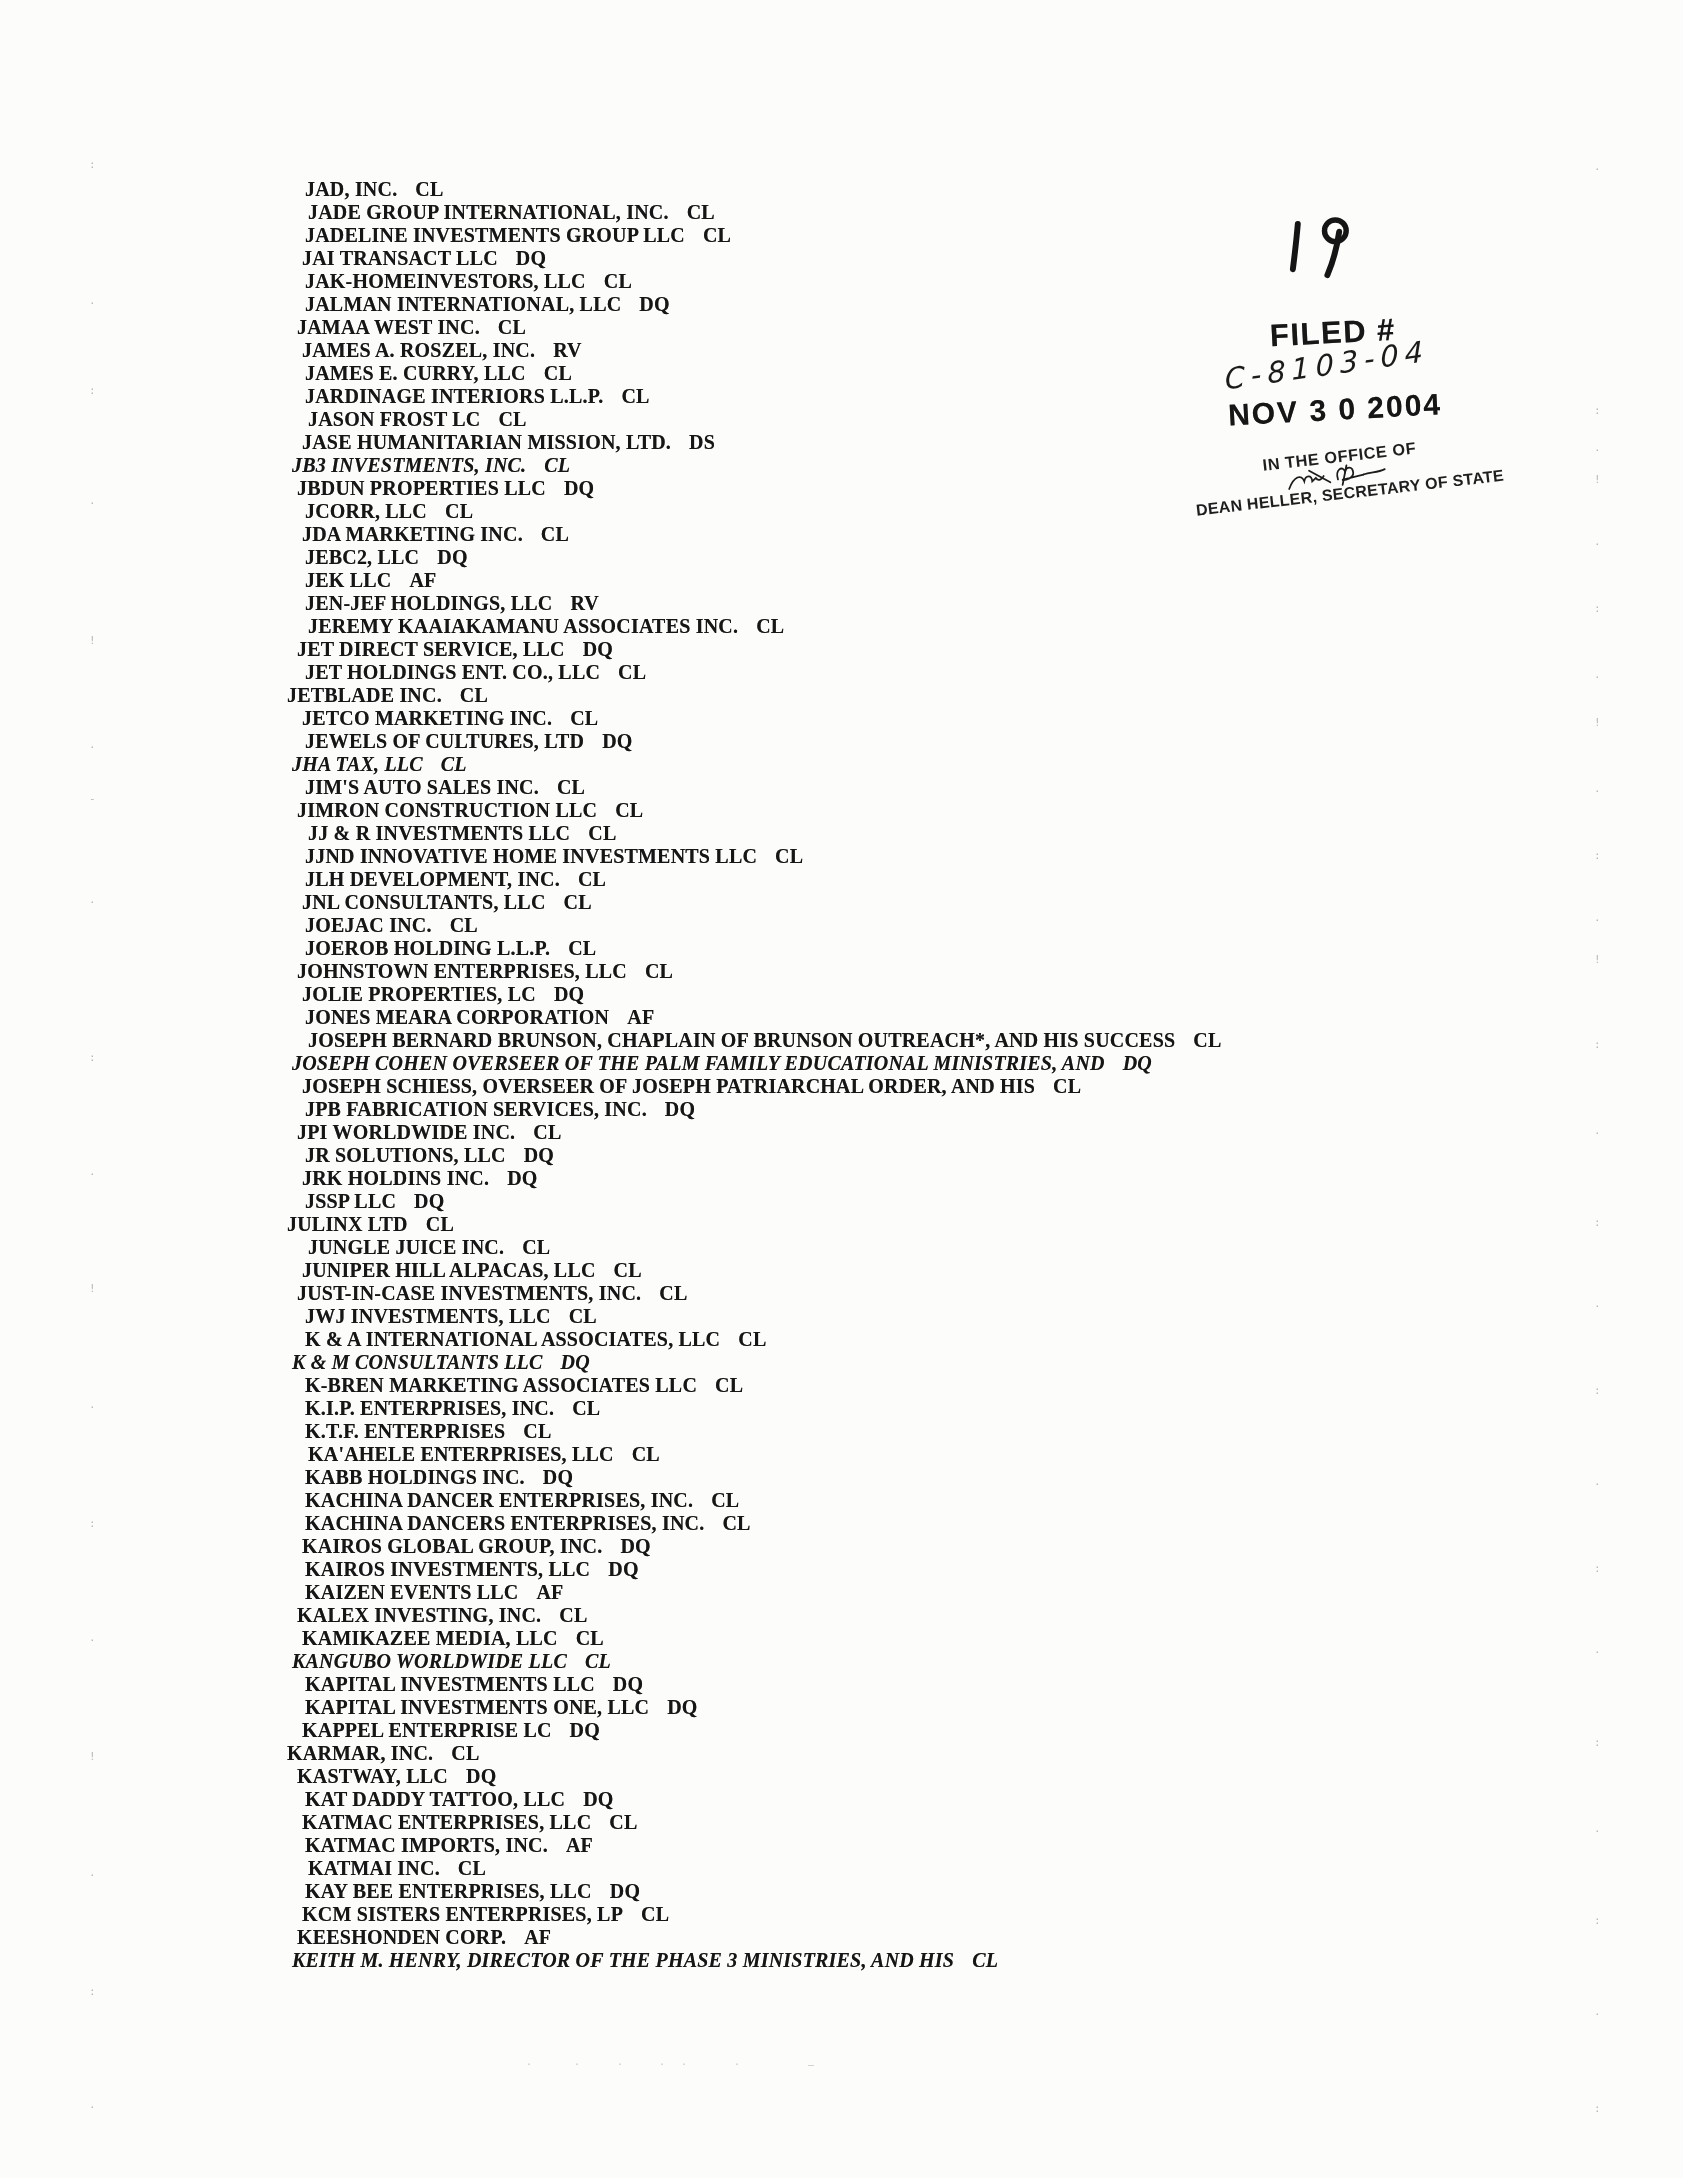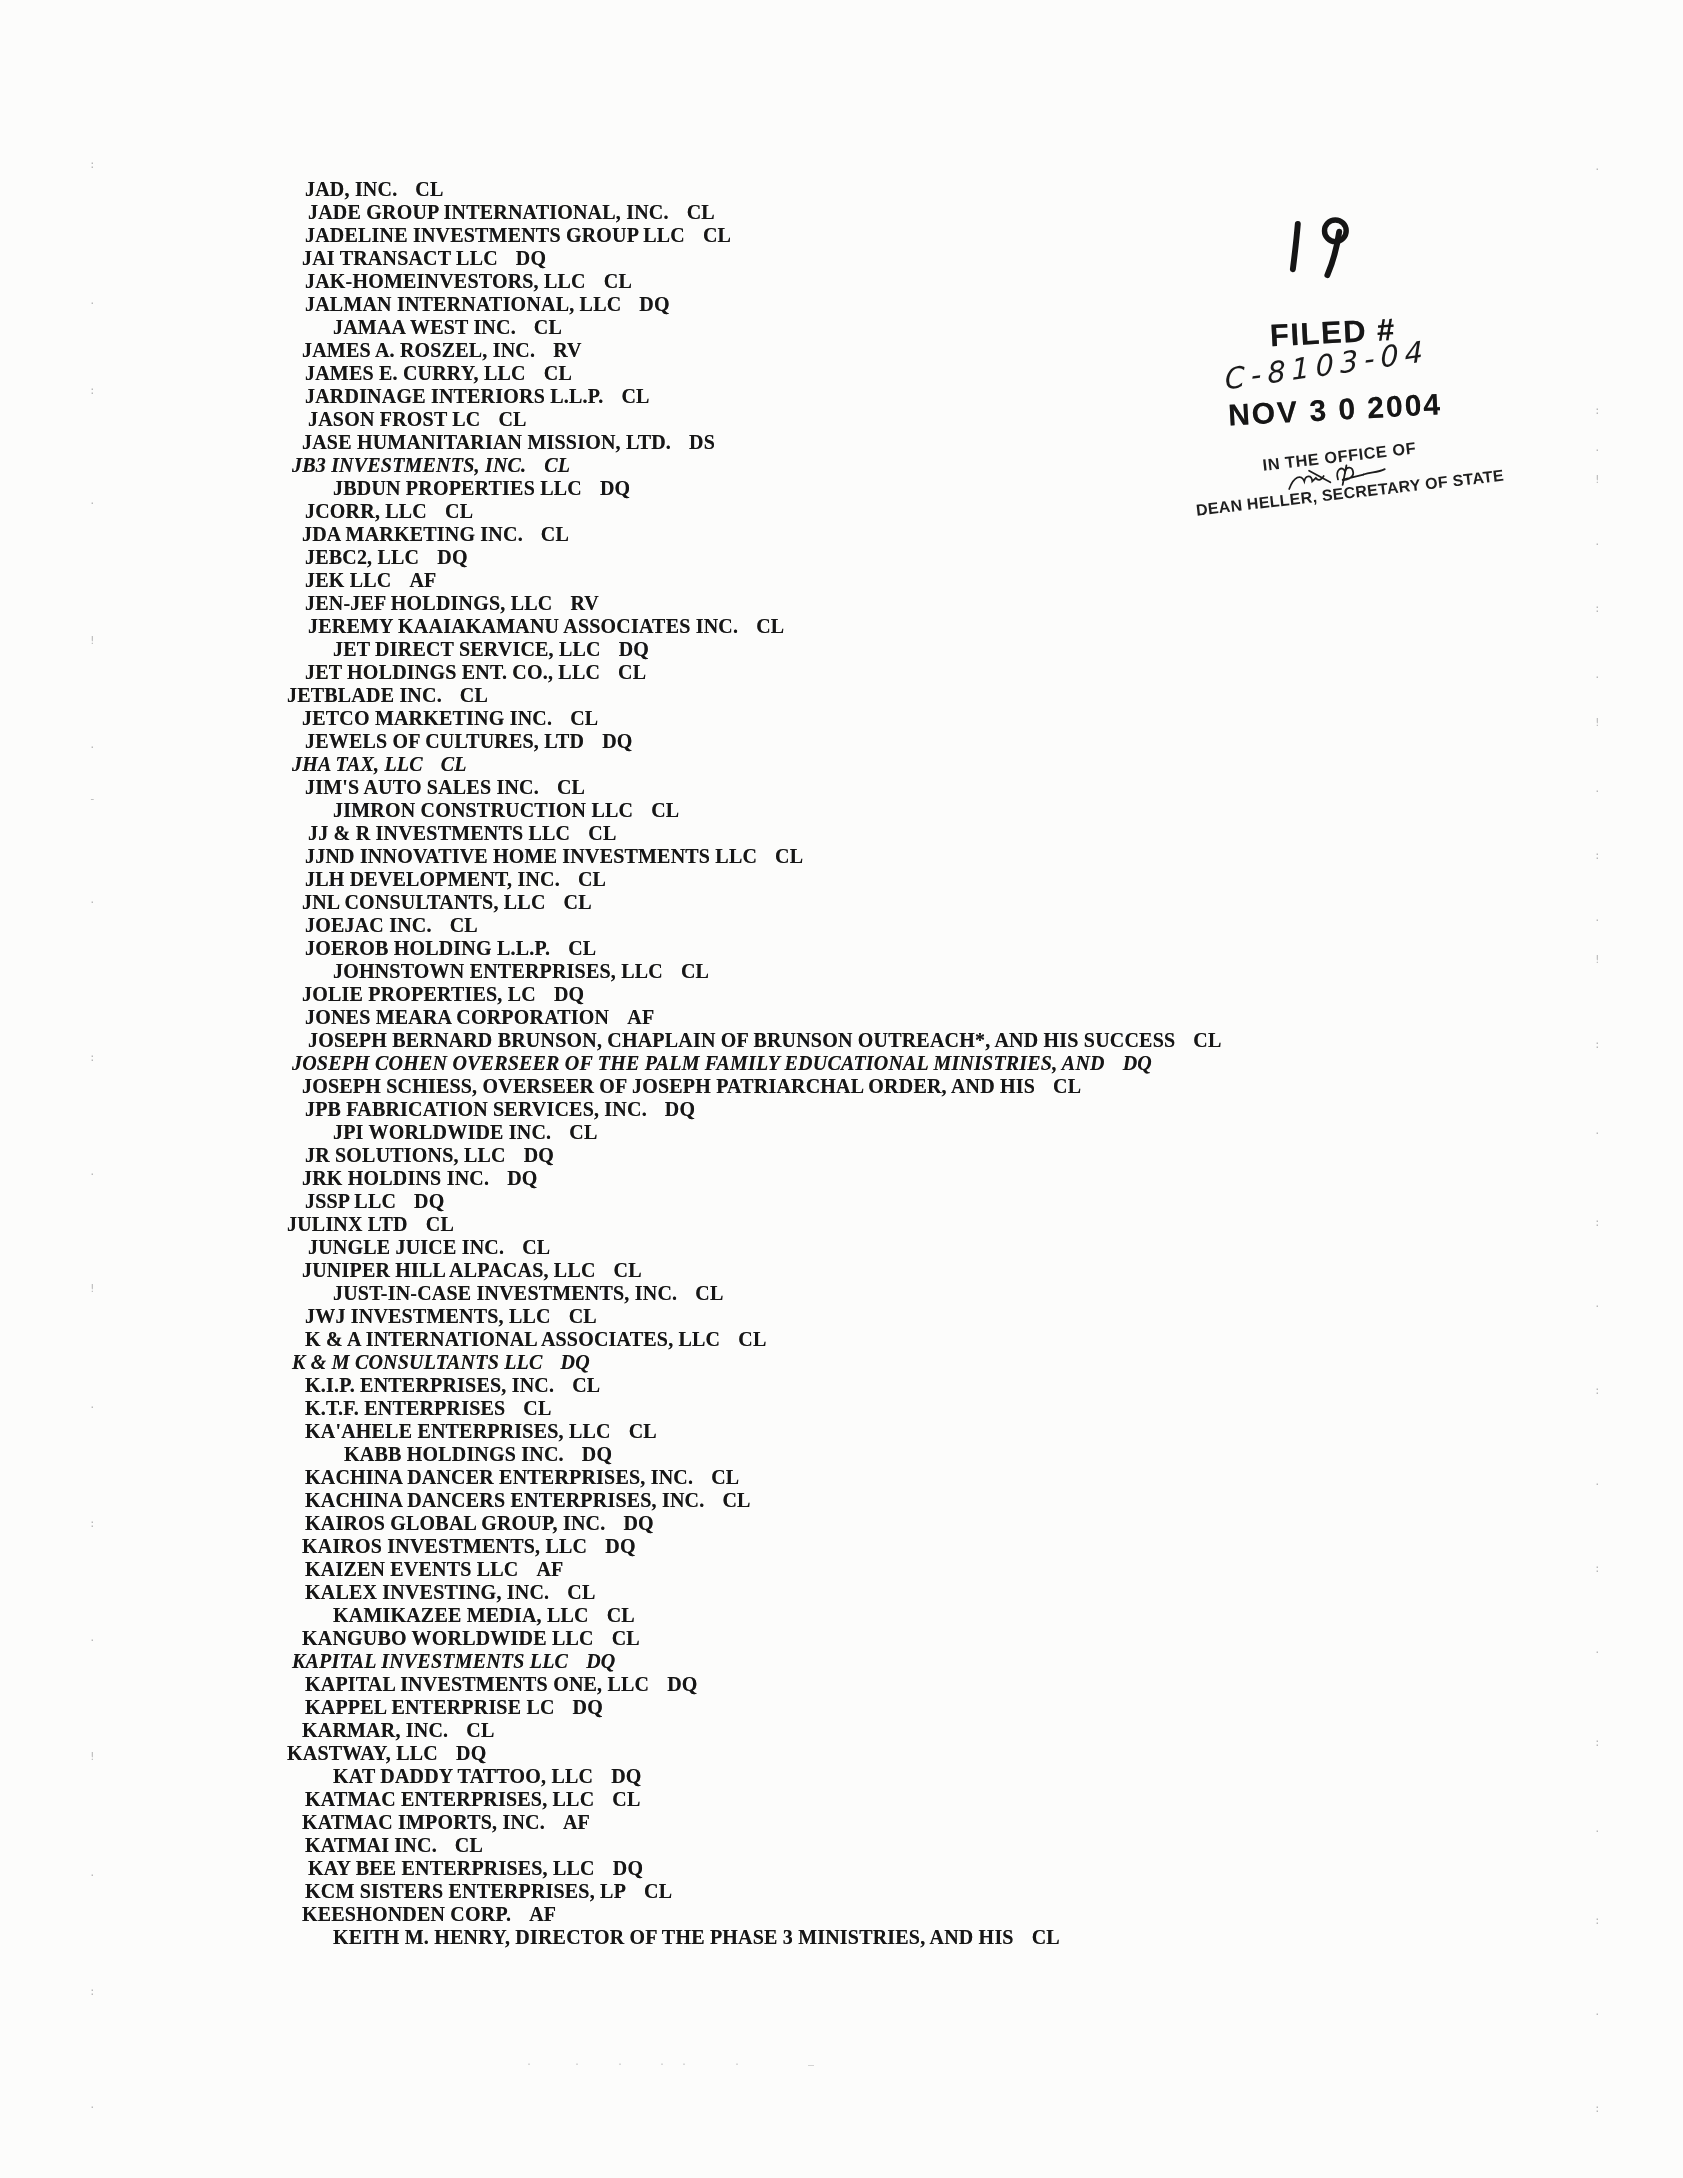--- a/index.html
+++ b/index.html
@@ -20,21 +20,21 @@
     font-weight:bold;
     font-size:20px;
     line-height:23px;
     color:#161616;
     letter-spacing:0.2px;
     text-shadow:0 0 0.5px rgba(20,20,20,.55);
     white-space:nowrap;
   }
   .list-line{height:23px;}
   .list-line:nth-child(4n){transform:translateX(-3px);}
-  .list-line:nth-child(7n){transform:translateX(-8px);margin-left:36px;}
+  .list-line:nth-child(7n){transform:translateX(-8px);}
   .list-line:nth-child(9n+2){transform:translateX(3px);}
   .list-line:nth-child(13n){transform:translateX(-13px);font-style:italic;}
   .list-line:nth-child(23n){transform:translateX(-18px);}
   .status-code{margin-left:18px;}
 
   
   .page-number-svg{position:absolute;left:1284px;top:210px;}
   .filed-label{
     position:absolute;left:1270px;top:315px;
     font-family:"Liberation Sans", sans-serif;
@@ -129,20 +129,21 @@
       <div class="list-line"><span>JR SOLUTIONS, LLC</span><span class="status-code">DQ</span></div>
       <div class="list-line"><span>JRK HOLDINS INC.</span><span class="status-code">DQ</span></div>
       <div class="list-line"><span>JSSP LLC</span><span class="status-code">DQ</span></div>
       <div class="list-line"><span>JULINX LTD</span><span class="status-code">CL</span></div>
       <div class="list-line"><span>JUNGLE JUICE INC.</span><span class="status-code">CL</span></div>
       <div class="list-line"><span>JUNIPER HILL ALPACAS, LLC</span><span class="status-code">CL</span></div>
       <div class="list-line"><span>JUST-IN-CASE INVESTMENTS, INC.</span><span class="status-code">CL</span></div>
       <div class="list-line"><span>JWJ INVESTMENTS, LLC</span><span class="status-code">CL</span></div>
       <div class="list-line"><span>K &amp; A INTERNATIONAL ASSOCIATES, LLC</span><span class="status-code">CL</span></div>
       <div class="list-line"><span>K &amp; M CONSULTANTS LLC</span><span class="status-code">DQ</span></div>
+      <div class="list-line"><span>K-BREN MARKETING ASSOCIATES LLC</span><span class="status-code">CL</span></div>
       <div class="list-line"><span>K.I.P. ENTERPRISES, INC.</span><span class="status-code">CL</span></div>
       <div class="list-line"><span>K.T.F. ENTERPRISES</span><span class="status-code">CL</span></div>
       <div class="list-line"><span>KA'AHELE ENTERPRISES, LLC</span><span class="status-code">CL</span></div>
       <div class="list-line"><span>KABB HOLDINGS INC.</span><span class="status-code">DQ</span></div>
       <div class="list-line"><span>KACHINA DANCER ENTERPRISES, INC.</span><span class="status-code">CL</span></div>
       <div class="list-line"><span>KACHINA DANCERS ENTERPRISES, INC.</span><span class="status-code">CL</span></div>
       <div class="list-line"><span>KAIROS GLOBAL GROUP, INC.</span><span class="status-code">DQ</span></div>
       <div class="list-line"><span>KAIROS INVESTMENTS, LLC</span><span class="status-code">DQ</span></div>
       <div class="list-line"><span>KAIZEN EVENTS LLC</span><span class="status-code">AF</span></div>
       <div class="list-line"><span>KALEX INVESTING, INC.</span><span class="status-code">CL</span></div>

